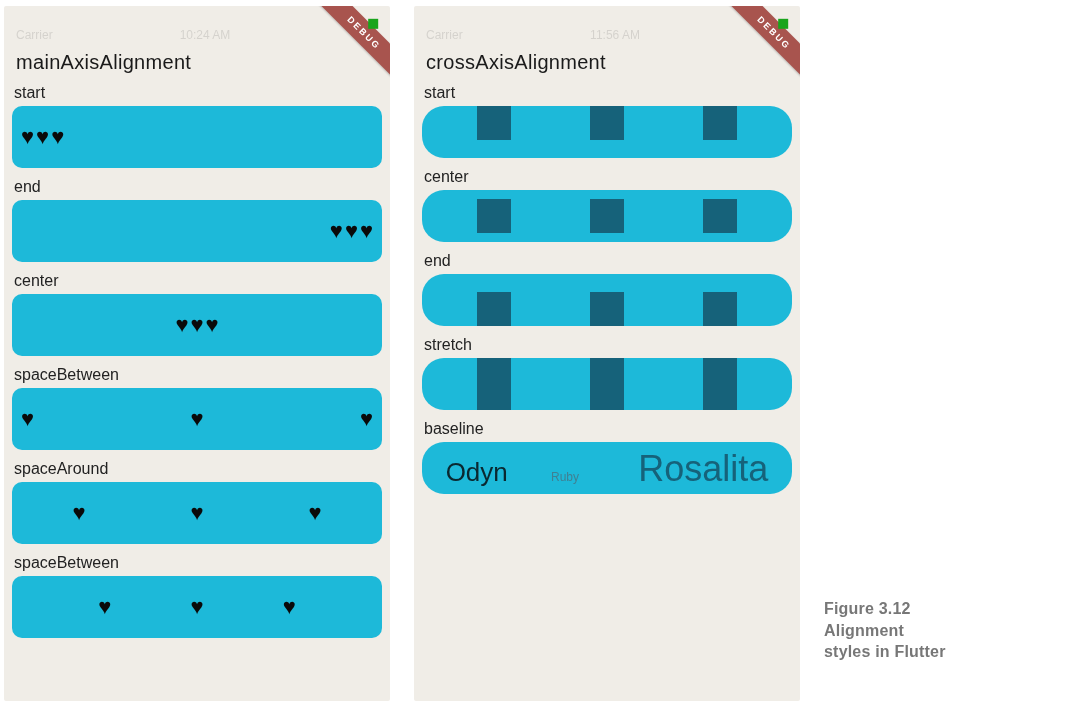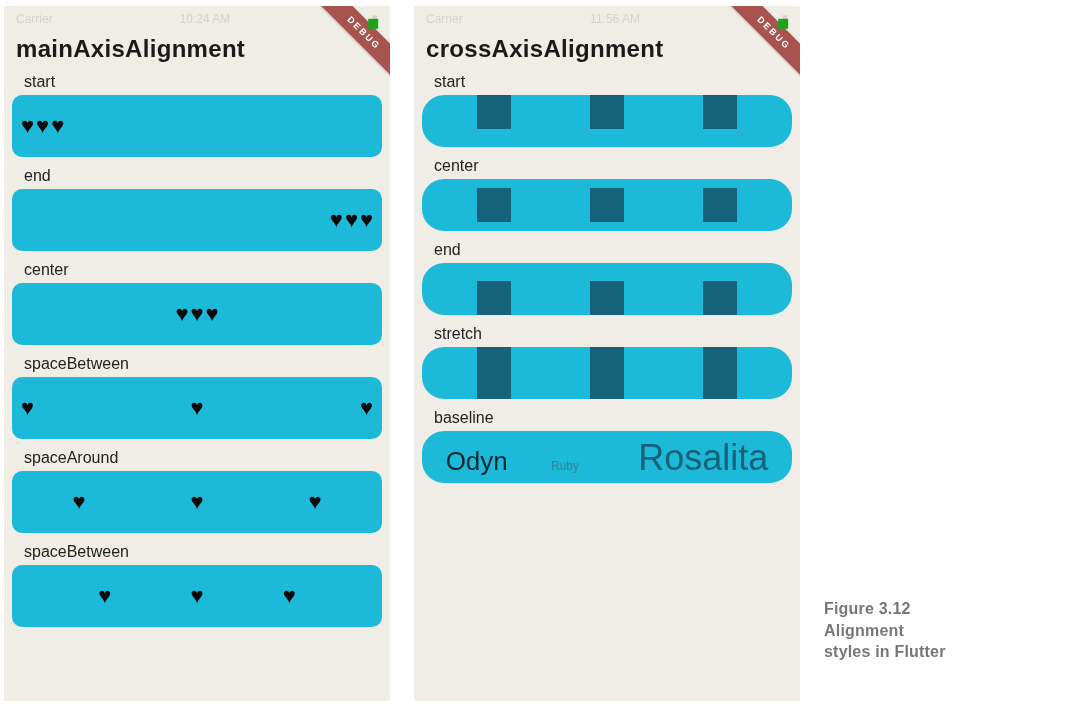--- a/index.html
+++ b/index.html
@@ -14,21 +14,21 @@
   }
   .phone {
     width: 386px;
     height: 695px;
     background: #f0ede7;
     border-radius: 2px;
     position: relative;
     overflow: hidden;
     display: flex;
     flex-direction: column;
-    padding: 3px 8px 8px 8px;
+    padding: 19px 8px 8px 8px;
   }
   
   .status-bar {
     height: 20px;
     display: flex;
     align-items: center;
     justify-content: space-between;
     font-size: 12px;
     color: rgba(60,60,60,0.15);
     font-weight: 500;
@@ -56,34 +56,34 @@
     content: "";
     position: absolute;
     left: 50%;
     top: -7px;
     transform: translateX(-50%) rotate(-45deg);
     width: 10px;
     height: 10px;
     background: #19a41c;
   }
   .page-title {
-    font-size: 24px;
-    font-weight: 700;
+    font-size: 20px;
+    font-weight: 400;
     color: #1a1a1a;
     margin: 6px 0 4px 4px;
     letter-spacing: 0.3px;
   }
   .section {
     margin-top: 6px;
   }
   .section + .section { margin-top: 10px; }
   .section-label {
     font-size: 16px;
     color: #222;
-    margin: 0 0 4px 12px;
+    margin: 0 0 4px 2px;
   }
   .panel {
     background: #1db9d9;
     border-radius: 10px;
     height: 62px;
     display: flex;
     align-items: center;
     padding: 0 8px;
     position: relative;
   }

